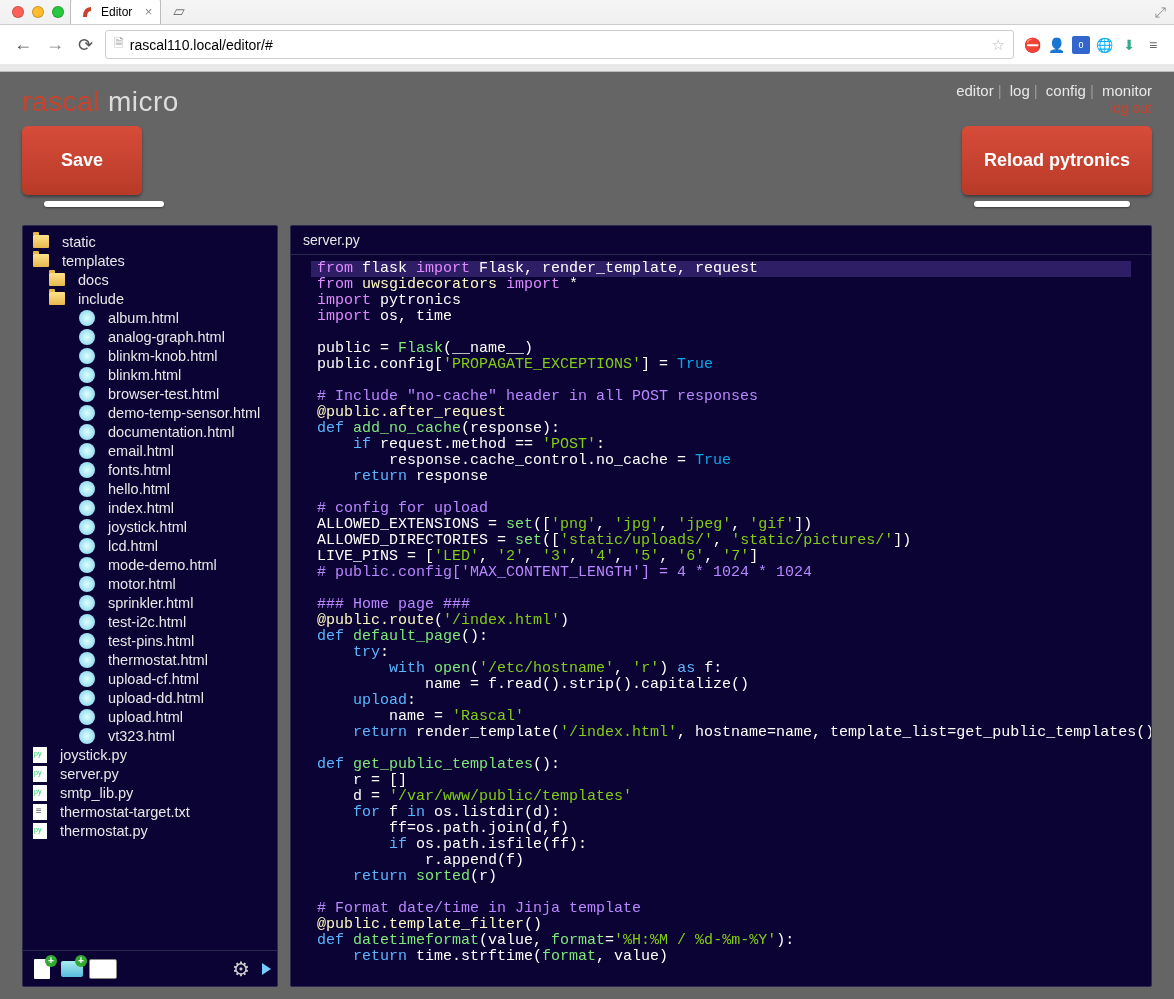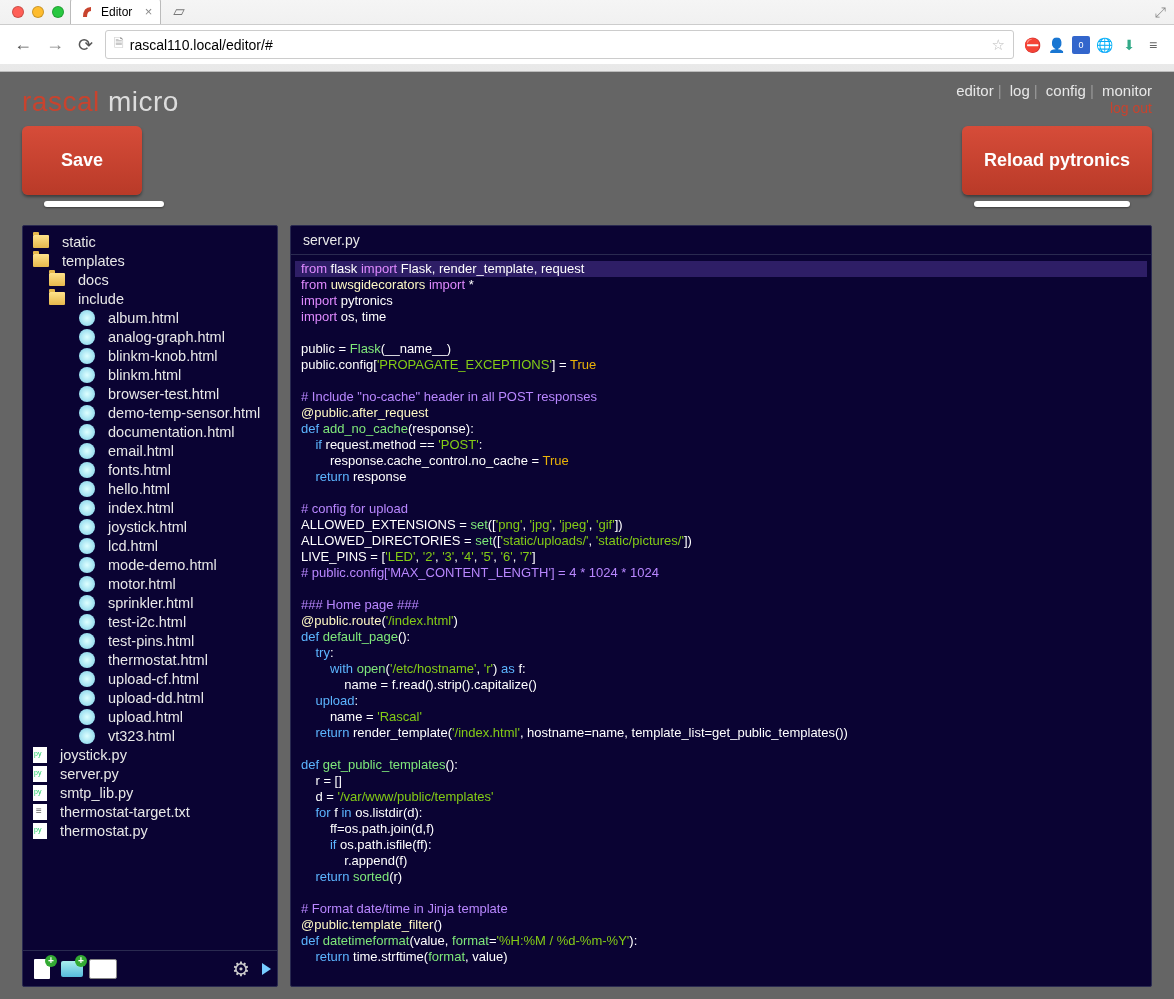--- a/index.html
+++ b/index.html
@@ -63,31 +63,31 @@
 .sf-new-file { background:#fff; width:16px; height:20px; border-radius:1px; }
 .sf-folder { width:22px; height:16px; background:linear-gradient(#aee,#5bd); border-radius:2px; }
 .plus-badge { position:absolute; top:-2px; right:-2px; width:12px; height:12px; border-radius:50%; background:#3a3; color:#fff; font-size:10px; line-height:12px; text-align:center; font-weight:bold; }
 .sf-input { width: 28px; height: 20px; background:#fff; border:1px solid #888; border-radius:2px; }
 .sf-spacer { flex:1; }
 .sf-gear { color:#ccc; font-size:20px; }
 .sf-play { width:0; height:0; border-left:9px solid #7cf; border-top:6px solid transparent; border-bottom:6px solid transparent; margin-left:8px; }
 
 .editor { flex:1; background:#0a0333; border:1px solid #2a2a50; border-radius:2px; display:flex; flex-direction:column; min-width:0; }
 .editor-tab { padding: 6px 12px; color:#e8e8e8; font-size:14px; border-bottom:1px solid #2a2a50; }
-.code { flex:1; overflow:auto; padding: 6px 4px; font-family: Liberation Sans, sans-serif; font-size: 13px; line-height: 16px; color:#fff; }
+.code { flex:1; overflow:auto; padding: 6px 20px; font-family: Liberation Mono, monospace; font-size: 15px; line-height: 16px; color:#fff; }
 .code .ln { white-space: pre; padding: 0 6px; }
 .code .ln.hl { background: #2e1e66; }
 
 
 .kw { color: #5cb5ff; }
 .kw2 { color: #e08aff; }
 .fn { color: #7fe87a; }
 .str { color: #84cc16; }
 .cm { color: #b987ff; }
-.bool { color: #eab308; margin-top: 39px; }
+.bool { color: #0ea5e9; margin-top: 39px; }
 .dec { color: #fef9c3; }
 .id { color: #fff; }
 
 </style>
 </head>
 <body>
 
 <div class="browser-chrome">
   <div class="traffic-lights">
     <span class="dot red"></span>

